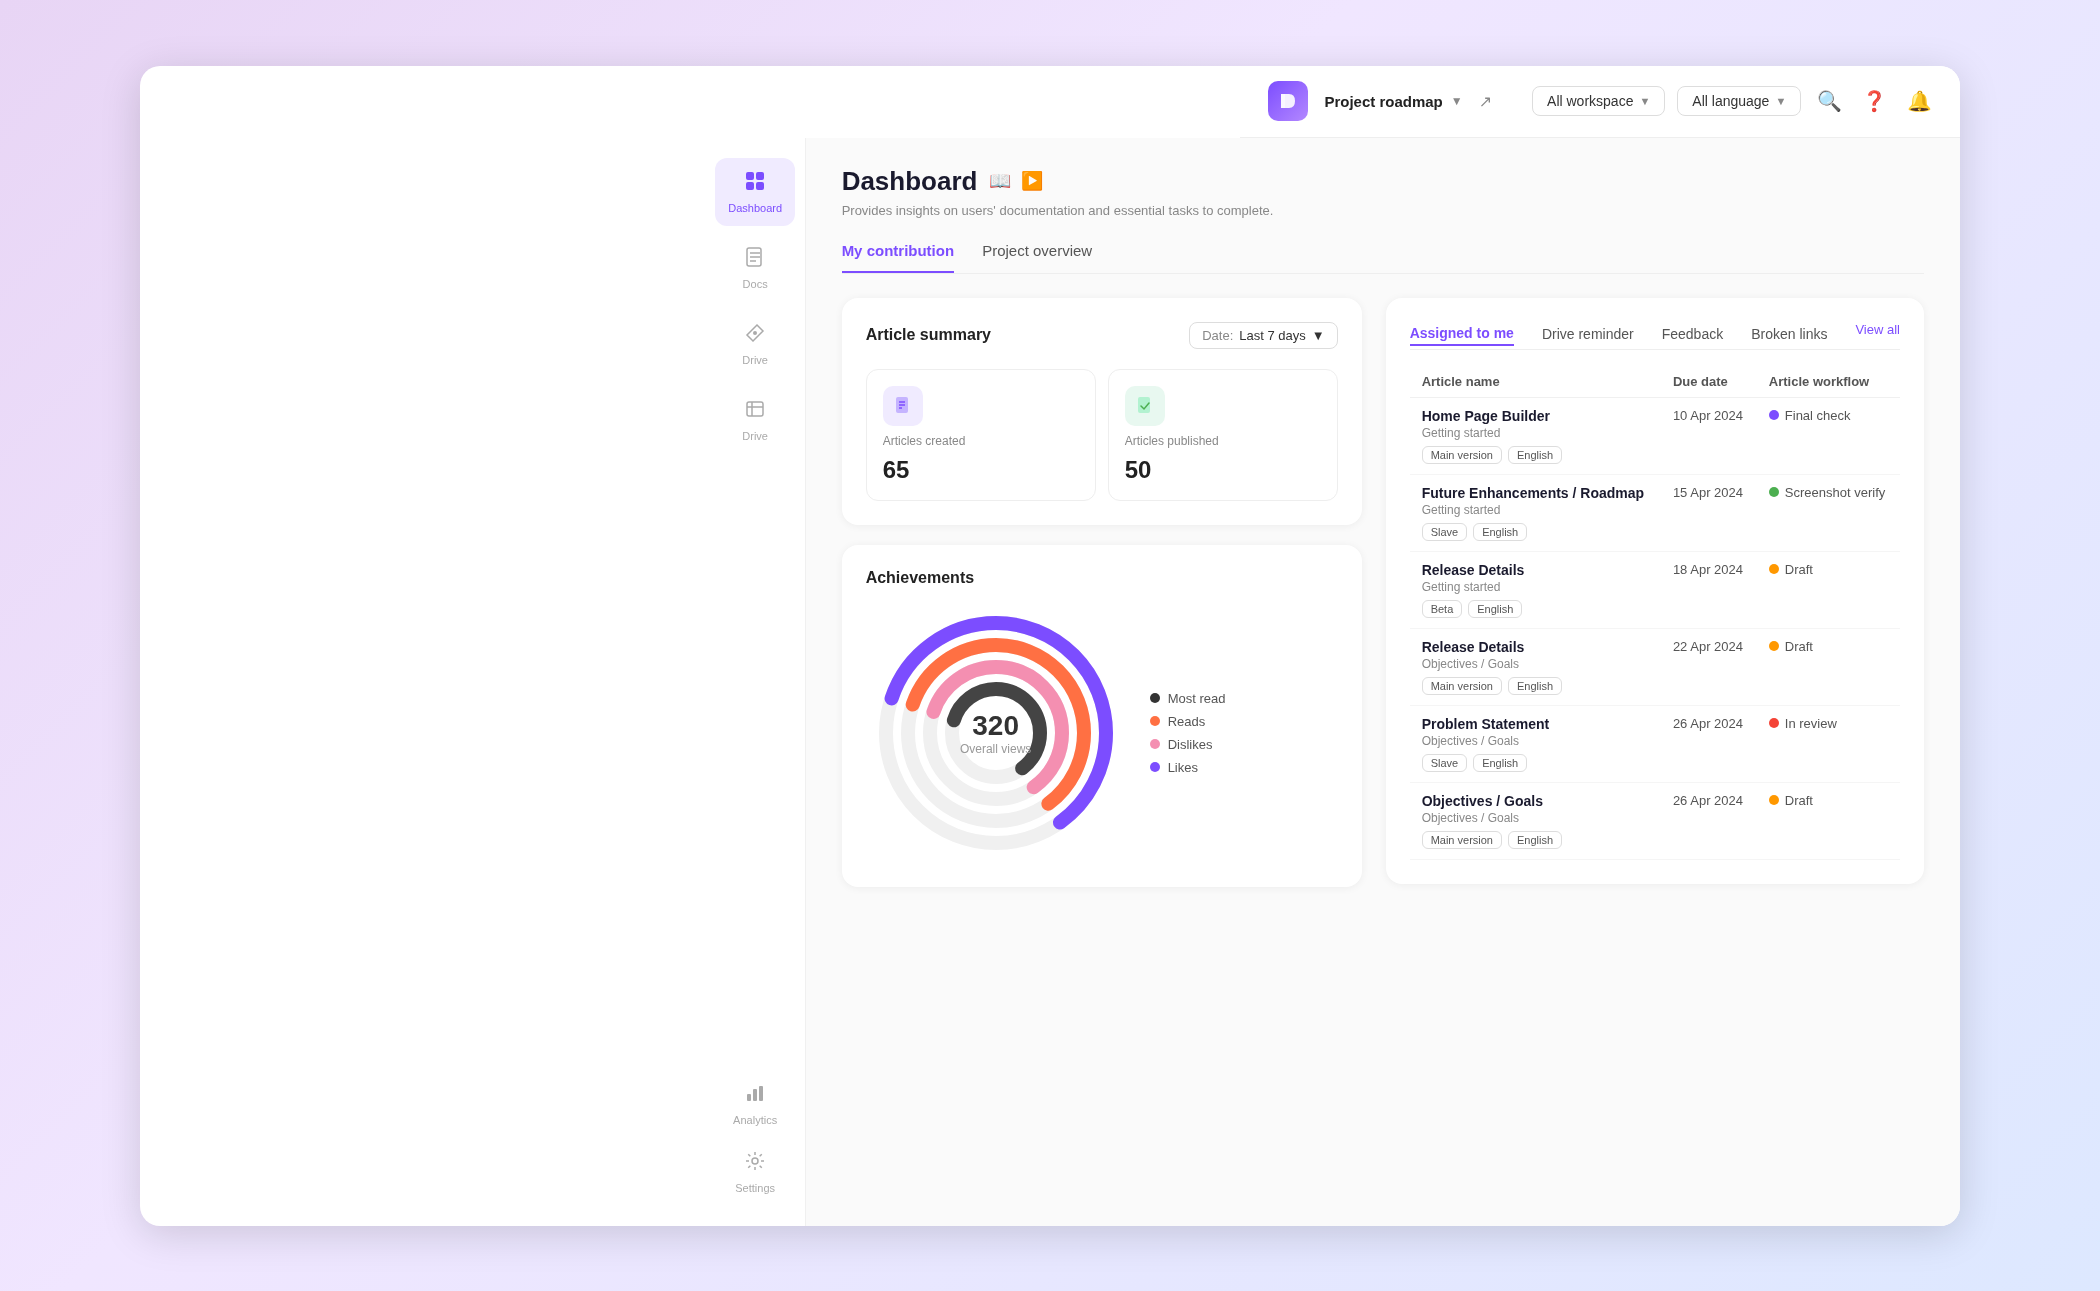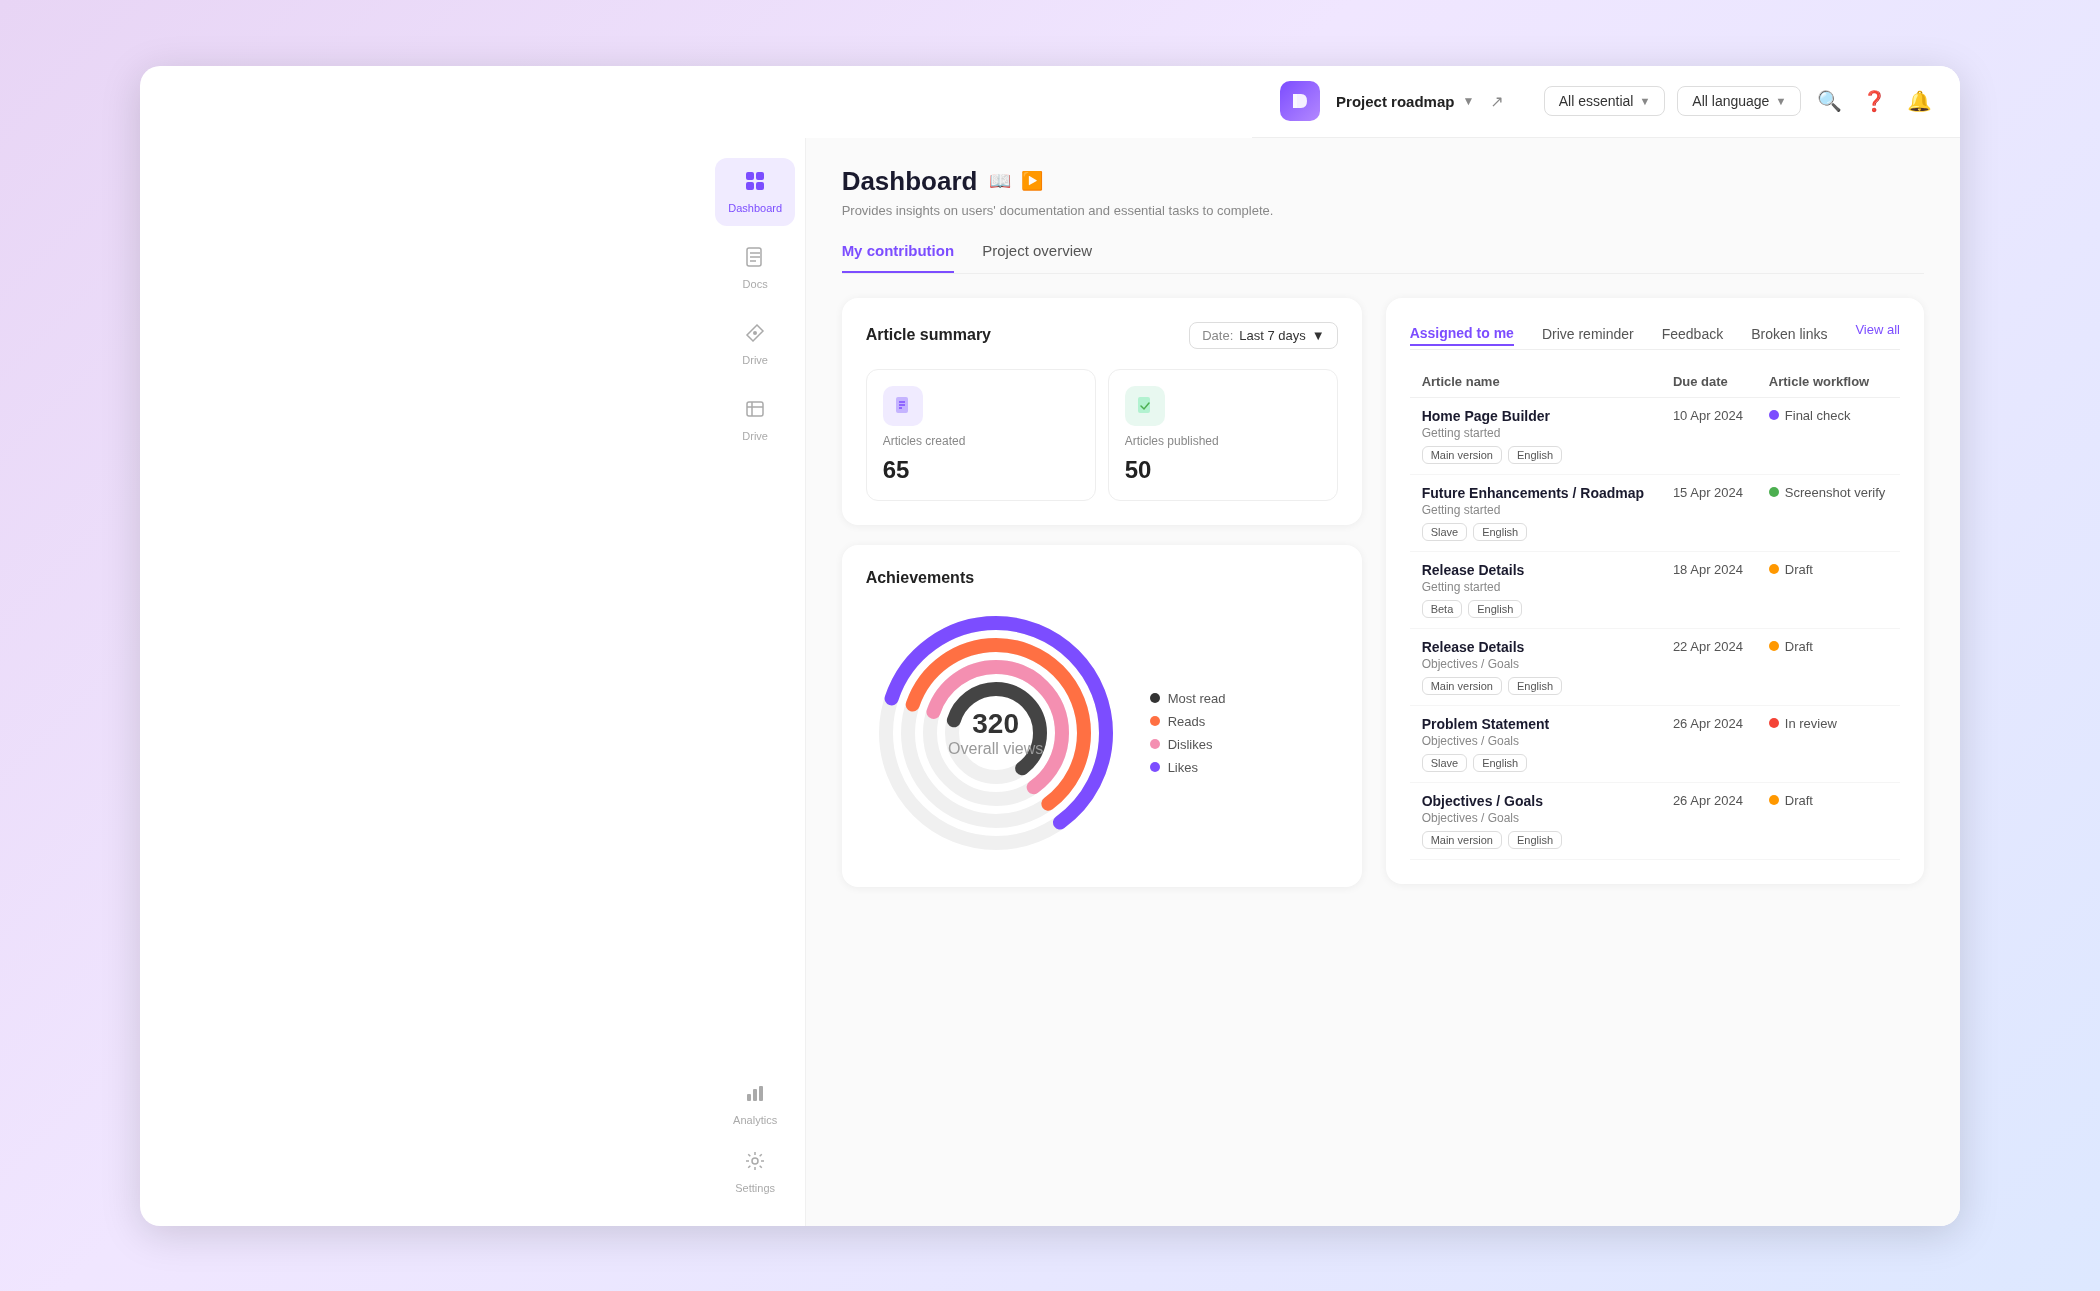--- a/index.html
+++ b/index.html
@@ -277,21 +277,21 @@
       left: 50%;
       transform: translate(-50%, -50%);
       text-align: center;
     }
     .donut-views {
       font-size: 28px;
       font-weight: 700;
       color: #333;
     }
     .donut-label {
-      font-size: 16px;
+      font-size: 12px;
       color: #999;
     }
     .legend {
       display: flex;
       flex-direction: column;
       gap: 8px;
     }
     .legend-item {
       display: flex;
       align-items: center;
@@ -421,21 +421,21 @@
         <path d="M4 4 L8 4 L8 18 L4 18 Z" fill="white" opacity="0.5"></path>
       </svg>
     </div>
     <div class="project-name">
       <span>Project roadmap</span>
       <span class="chevron">▼</span>
     </div>
     <span class="ext-icon">↗</span>
     <div class="top-bar-filters">
       <button class="filter-btn">
-        <span>All essential</span>
+        <span>All workspace</span>
         <span class="chevron">▼</span>
       </button>
       <button class="filter-btn">
         <span>All language</span>
         <span class="chevron">▼</span>
       </button>
     </div>
     <div class="top-bar-right">
       <span class="icon-btn">🔍</span>
       <span class="icon-btn">❓</span>

